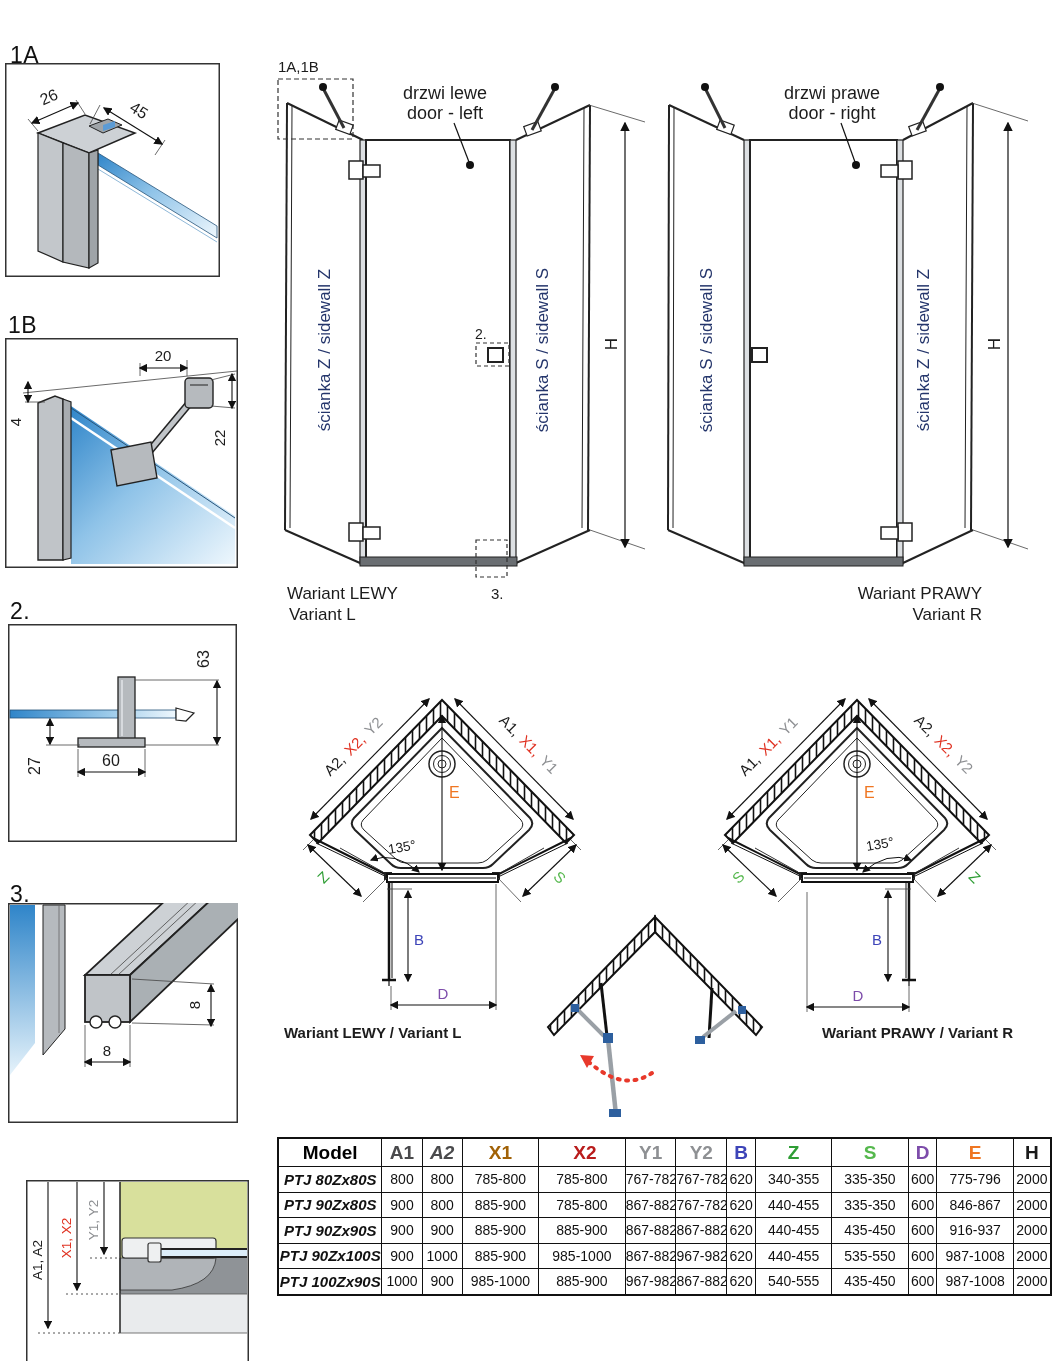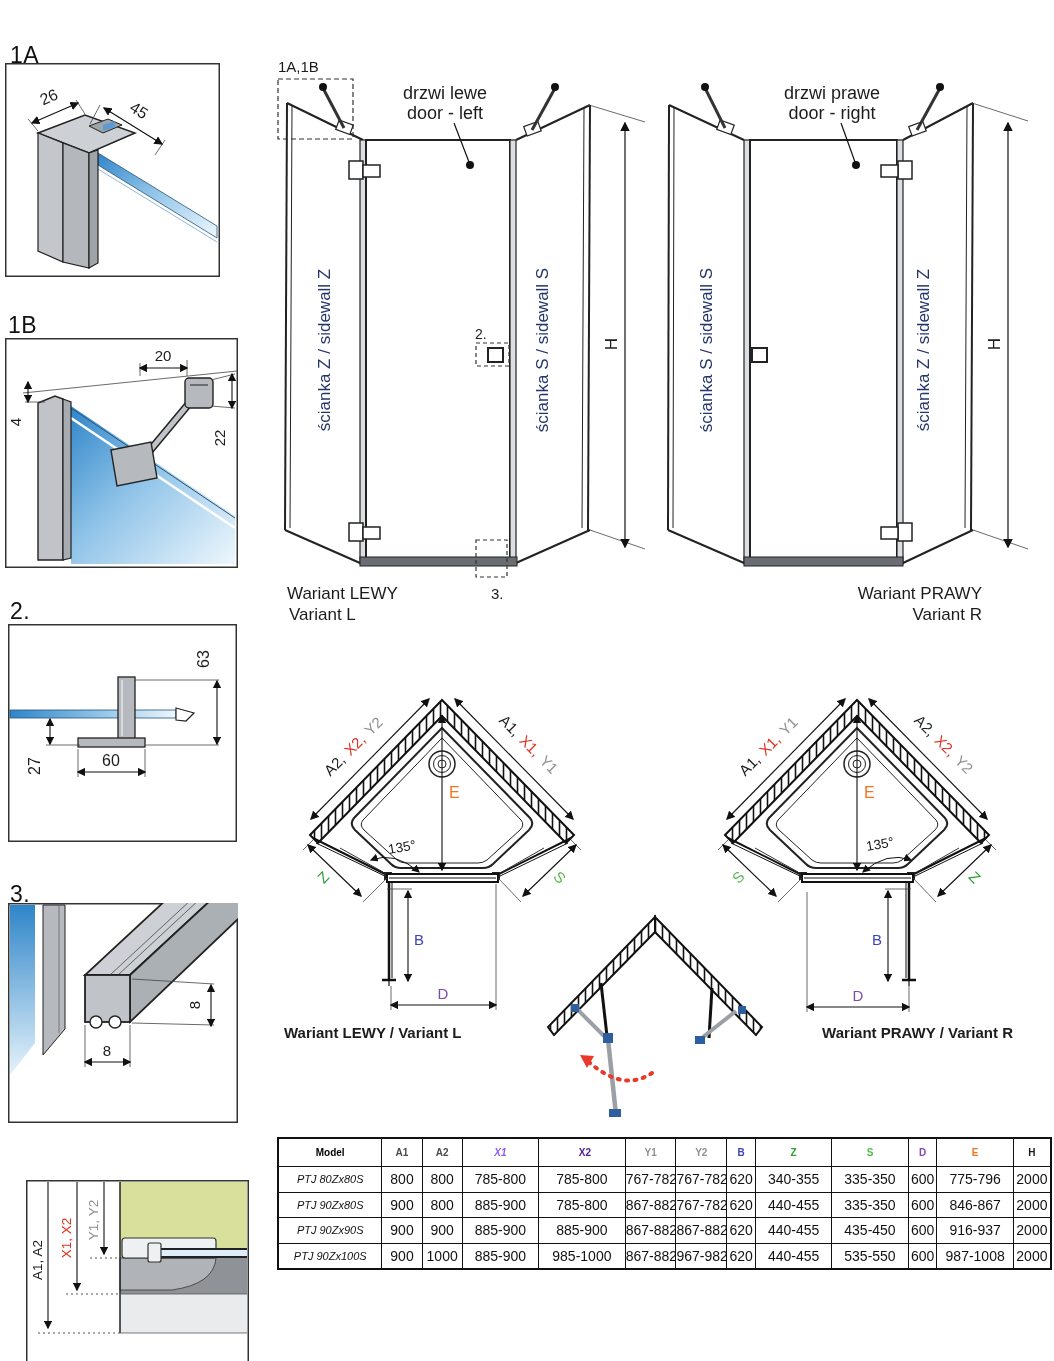--- a/index.html
+++ b/index.html
@@ -17,23 +17,23 @@
   .f-greens{fill:var(--green_s,#55b84d);}
   .f-blue{fill:var(--blue_b,#3d44b8);}
   .f-purple{fill:var(--purple_d,#7d4caa);}
   .f-orange{fill:var(--orange_e,#ef7622);}
   .cap{font-weight:bold;}
   
   #spec-table{position:absolute;left:277px;top:1097px;width:775px;border-collapse:collapse;
               table-layout:fixed;border:2px solid #111;}
   #spec-table th,#spec-table td{border:1.5px solid #111;text-align:center;vertical-align:middle;
               padding:0;overflow:hidden;white-space:nowrap;}
-  #spec-table th{height:27px;font-size:10px;font-weight:bold;}
+  #spec-table th{height:27px;font-size:19px;font-weight:bold;}
   #spec-table td{height:24.5px;font-size:14px;color:#111;}
-  #spec-table td.model{font-weight:normal;font-style:italic;font-size:11px;}
+  #spec-table td.model{font-weight:bold;font-style:italic;font-size:15px;}
 </style>
 </head>
 <body>
 
 <div id="canvas">
 
   <svg width="0" height="0" class="abs">
     <defs>
       <linearGradient id="gGlass" x1="0" y1="0" x2="1" y2="1">
         <stop offset="0" stop-color="#2f85c9"></stop>
@@ -436,23 +436,23 @@
       <path d="M112,168 Q84,187 50,158" fill="none" stroke="#e8392b" stroke-width="4" stroke-dasharray="2 6.5" stroke-linecap="round"></path>
       <polygon points="40,150 54,151 47,163" fill="#e8392b"></polygon>
     </g>
   </svg>
 
   <table id="spec-table">
     <thead>
         <tr>
           <th style="color: rgb(0, 0, 0); width: 13.6%;">Model</th>
           <th style="color: rgb(74, 74, 76); width: 5.2%;">A1</th>
-          <th style="color: rgb(74, 74, 76); width: 5.2%;">A2</th>
-          <th style="color: #8b5cf6; width: 10%; font-style: italic;">X1</th>
-          <th style="color: #4c1d95; width: 10.6%; padding-left: 6px;">X2</th>
+          <th style="color: rgb(74, 74, 76); width: 5.2%; font-style: italic;">A2</th>
+          <th style="color: #a16207; width: 10%;">X1</th>
+          <th style="color: #b91c1c; width: 10.6%; padding-left: 6px;">X2</th>
           <th style="color: rgb(142, 144, 147); width: 6.6%;">Y1</th>
           <th style="color: rgb(142, 144, 147); width: 6.6%;">Y2</th>
           <th style="color: rgb(61, 68, 184); width: 3.7%;">B</th>
           <th style="color: rgb(47, 158, 53); width: 10%;">Z</th>
           <th style="color: rgb(85, 184, 77); width: 10%;">S</th>
           <th style="color: rgb(125, 76, 170); width: 3.7%;">D</th>
           <th style="color: rgb(239, 118, 34); width: 10%;">E</th>
           <th style="color: rgb(26, 26, 26); width: 4.8%;">H</th>
         </tr>
       </thead>
@@ -510,16 +510,31 @@
           <td>985-1000</td>
           <td>867-882</td>
           <td>967-982</td>
           <td>620</td>
           <td>440-455</td>
           <td>535-550</td>
           <td>600</td>
           <td>987-1008</td>
           <td>2000</td>
         </tr>
+        <tr>
+          <td class="model">PTJ 100Zx90S</td>
+          <td>1000</td>
+          <td>900</td>
+          <td>985-1000</td>
+          <td>885-900</td>
+          <td>967-982</td>
+          <td>867-882</td>
+          <td>620</td>
+          <td>540-555</td>
+          <td>435-450</td>
+          <td>600</td>
+          <td>987-1008</td>
+          <td>2000</td>
+        </tr>
       </tbody>
   </table>
 
 </div>
 
 </body></html>

